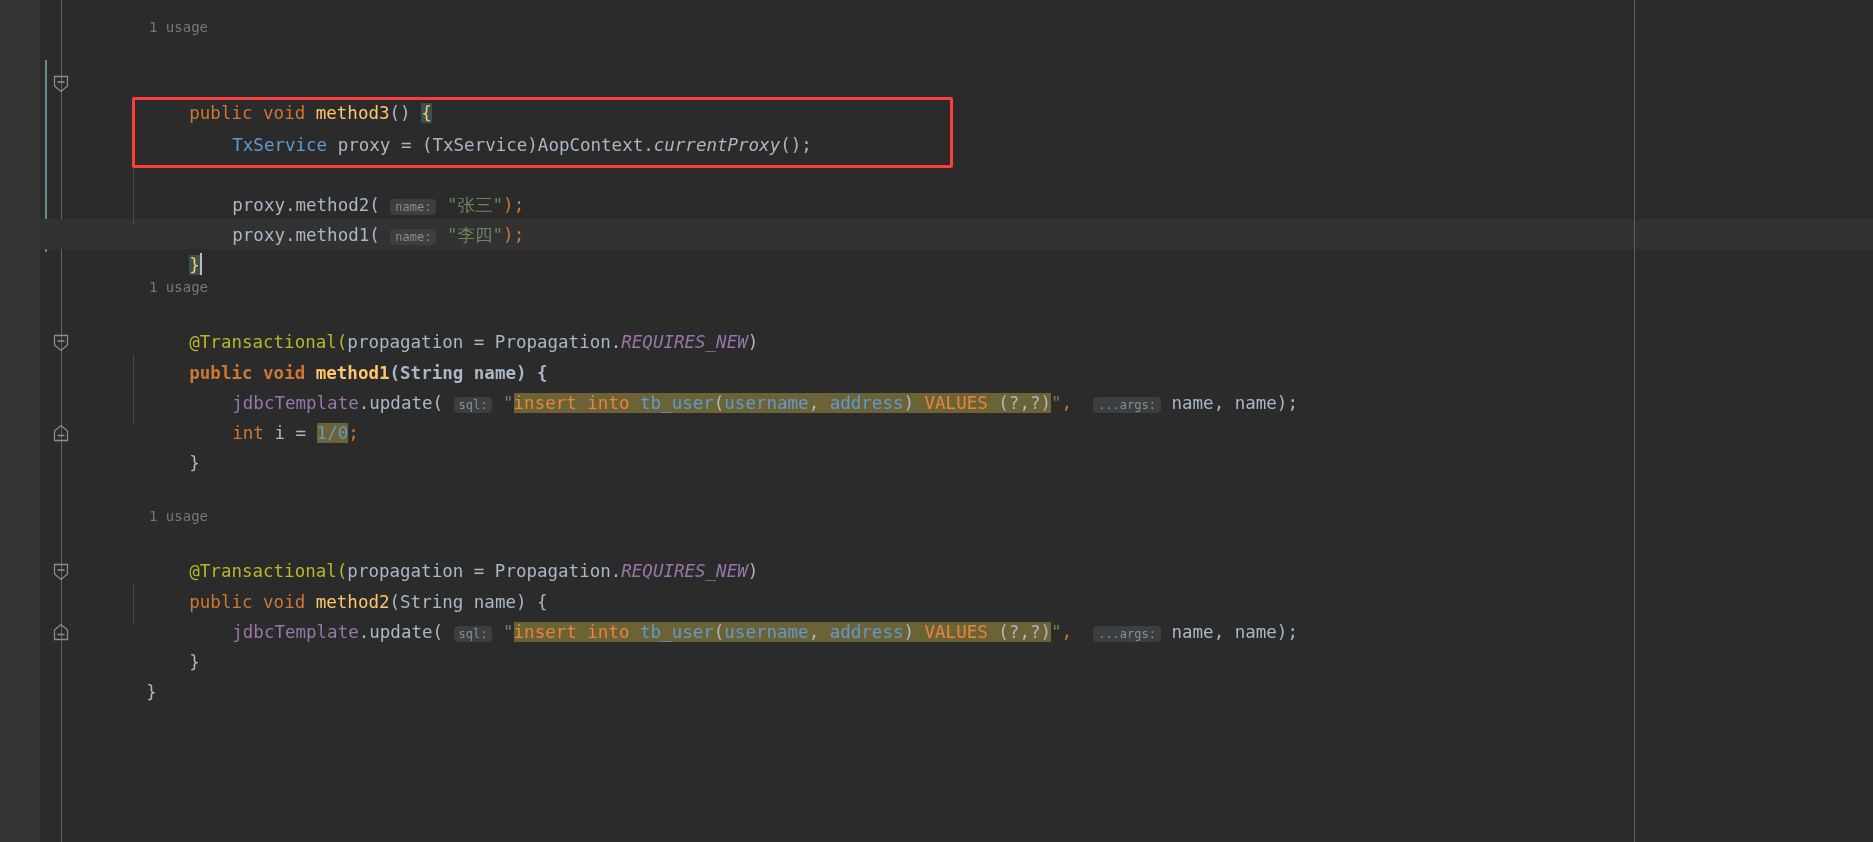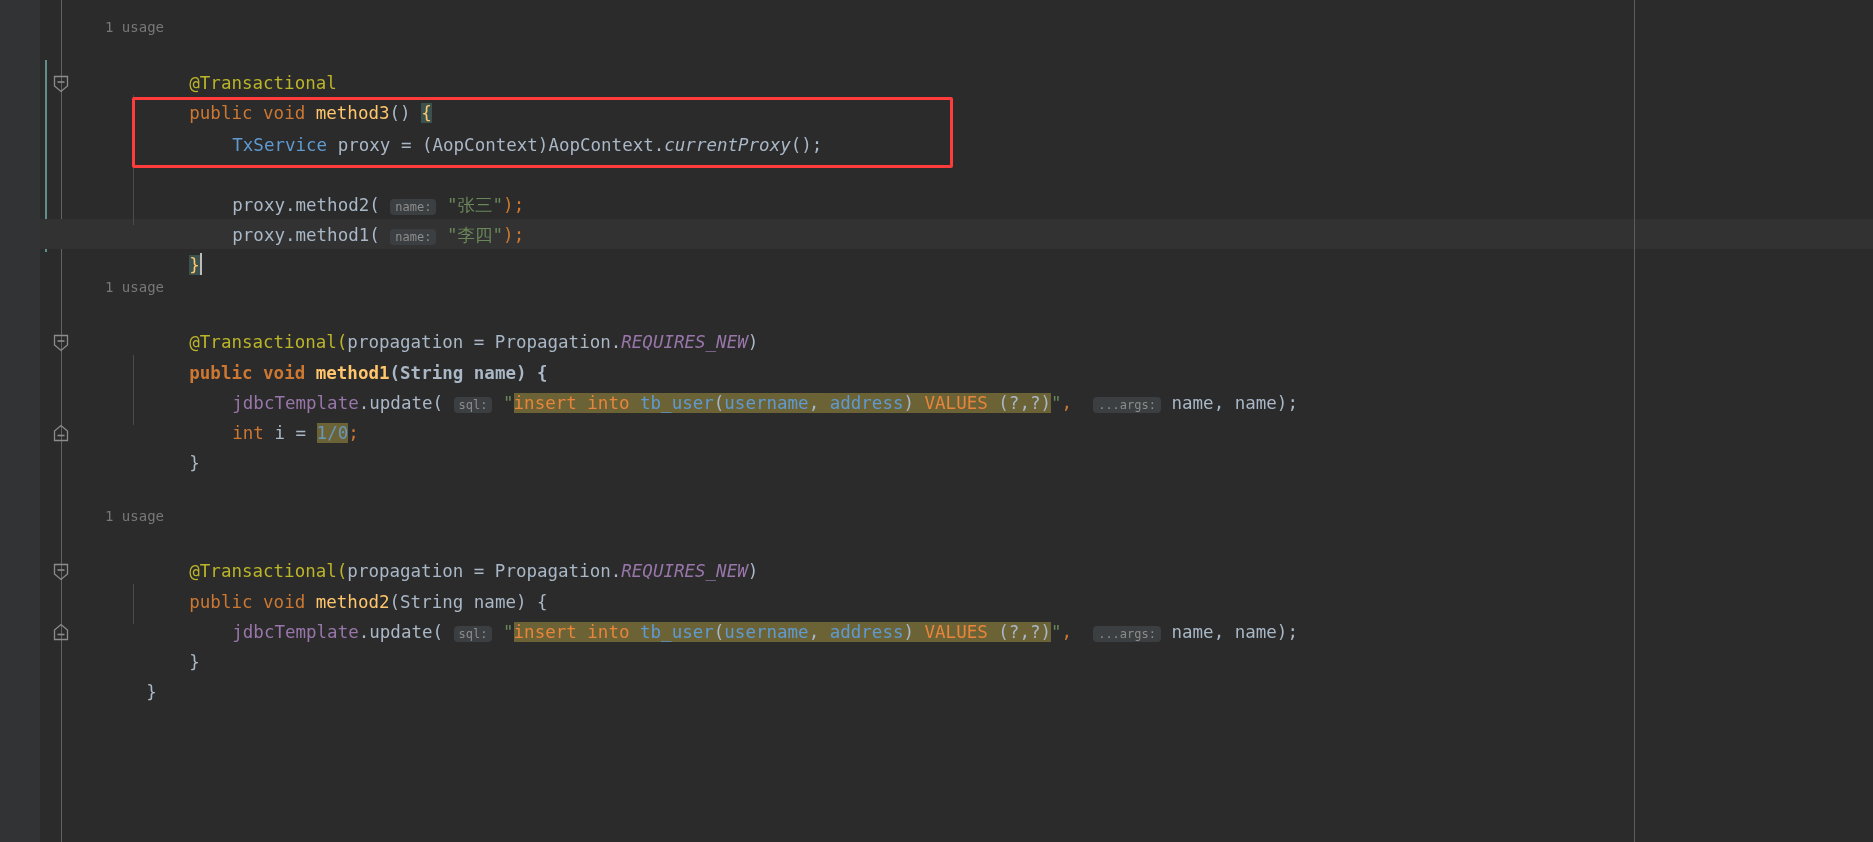--- a/index.html
+++ b/index.html
@@ -49,21 +49,21 @@
   .kw{color:#cc7832;}          
   .anno{color:#bbb529;}        
   .plain{color:#a9b7c6;}
   .method{color:#ffc66d;}      
   .type{color:#5f9ad1;}        
   .field{color:#9876aa;}       
   .italic{font-style:italic;}
   .str{color:#6a8759;}         
   .num{color:#6897bb;margin-top:8px;}
   .semi{color:#cc7832;}
-  .usage{color:#787878;font-size:14px;}
+  .usage{color:#787878;font-size:14px;margin-left:44px;}
   .hintpill{
     background:#3c3f41;color:#8c8c8c;border-radius:4px;
     padding:1px 5px;font-size:12px;
   }
   .brace-match{background:#3b514d;color:#ffc66d;}
 
   
   .sqlbg{background:#6b6336;}
   .sql-kw{color:#e8853a;}
   .sql-id{color:#5f9ad1;margin-top:48px;}
@@ -131,35 +131,30 @@
   <div class="indent-guide" style="left:133px;top:584px;height:40px;"></div>
 
   <div class="margin-guide" style="left: 1634px;"></div>
 
   <div class="code-layer">
 
     <div class="line" style="top:12px;">
       <span class="txt usage" style="left:105px;">1 usage</span>
     </div>
 
-    <div class="line" style="top:38px;">
-      <span class="txt" style="left:105px;">
-        <span class="anno">@Transactional</span>
-      </span>
-    </div>
 
     <div class="line" style="top:68px;">
       <span class="txt" style="left:105px;">
         <span class="kw">public</span><span class="plain"> </span><span class="kw">void</span><span class="plain"> </span><span class="method">method3</span><span class="plain">() </span><span class="brace-match">{</span>
       </span>
     </div>
 
     <div class="line" style="top:100px;">
       <span class="txt" style="left:148px;">
-        <span class="type">TxService</span><span class="plain"> proxy = </span><span class="plain">(AopContext)</span><span class="plain">AopContext.</span><span class="plain italic">currentProxy</span><span class="plain">();</span>
+        <span class="type">TxService</span><span class="plain"> proxy = </span><span class="plain">(TxService)</span><span class="plain">AopContext.</span><span class="plain italic">currentProxy</span><span class="plain">();</span>
       </span>
     </div>
 
     <div class="line" style="top:160px;">
       <span class="txt" style="left:148px;">
         <span class="plain">proxy.</span><span class="plain">method2</span><span class="plain">( </span><span class="hintpill">name:</span><span class="plain"> </span><span class="str">"张三"</span><span class="semi">);</span>
       </span>
     </div>
 
     <div class="line" style="top:190px;">

